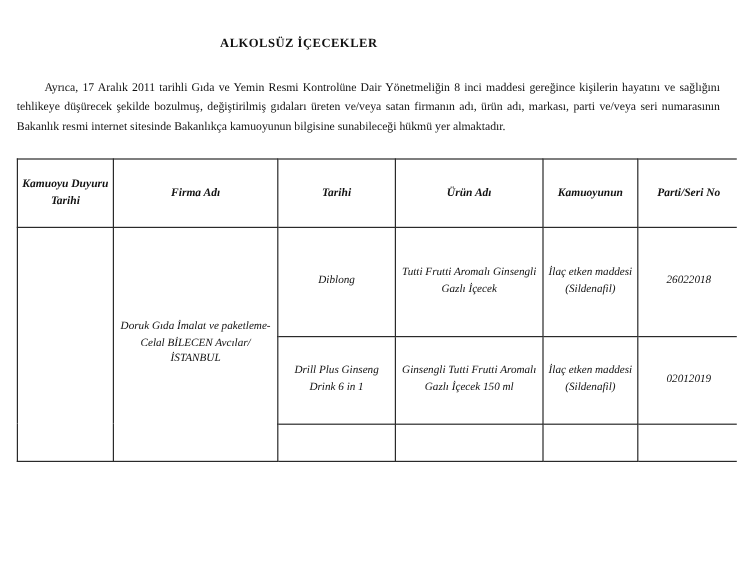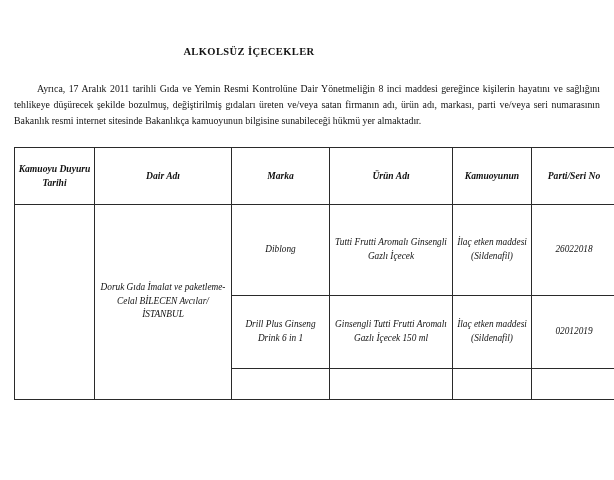--- a/index.html
+++ b/index.html
@@ -13,21 +13,21 @@
     overflow: hidden;
     font-family: "Liberation Serif", "DejaVu Serif", serif;
     color: #111111;
     position: relative;
   }
   .page {
     width: 614px;
     height: 344px;
     position: relative;
     box-sizing: border-box;
-    padding: 17px 14px;
+    padding: 2px 14px;
     background: #ffffff;
     border-radius: 16px;
   }
   .doc-title {
     text-align: center;
     font-weight: bold;
     font-size: 10.5px;
     letter-spacing: 0.4px;
     margin: 0;
     padding-top: 29px;
@@ -101,22 +101,22 @@
         <col class="col-1">
           <col class="col-2">
           <col class="col-3">
         <col class="col-4">
           <col class="col-5">
           <col class="col-6">
       </colgroup>
       <thead>
         <tr>
           <th>Kamuoyu Duyuru Tarihi</th>
-          <th>Dair Adı</th>
-          <th>Marka</th>
+          <th>Firma Adı</th>
+          <th>Tarihi</th>
           <th>Ürün Adı</th>
           <th>Kamuoyunun</th>
           <th>Parti/Seri No</th>
         </tr>
       </thead>
       <tbody>
         <tr class="row-tall">
           <td rowspan="3"></td>
           <td rowspan="3" class="firm-cell">Doruk Gıda İmalat ve paketleme- Celal BİLECEN Avcılar/İSTANBUL</td>
           <td>Diblong</td>

